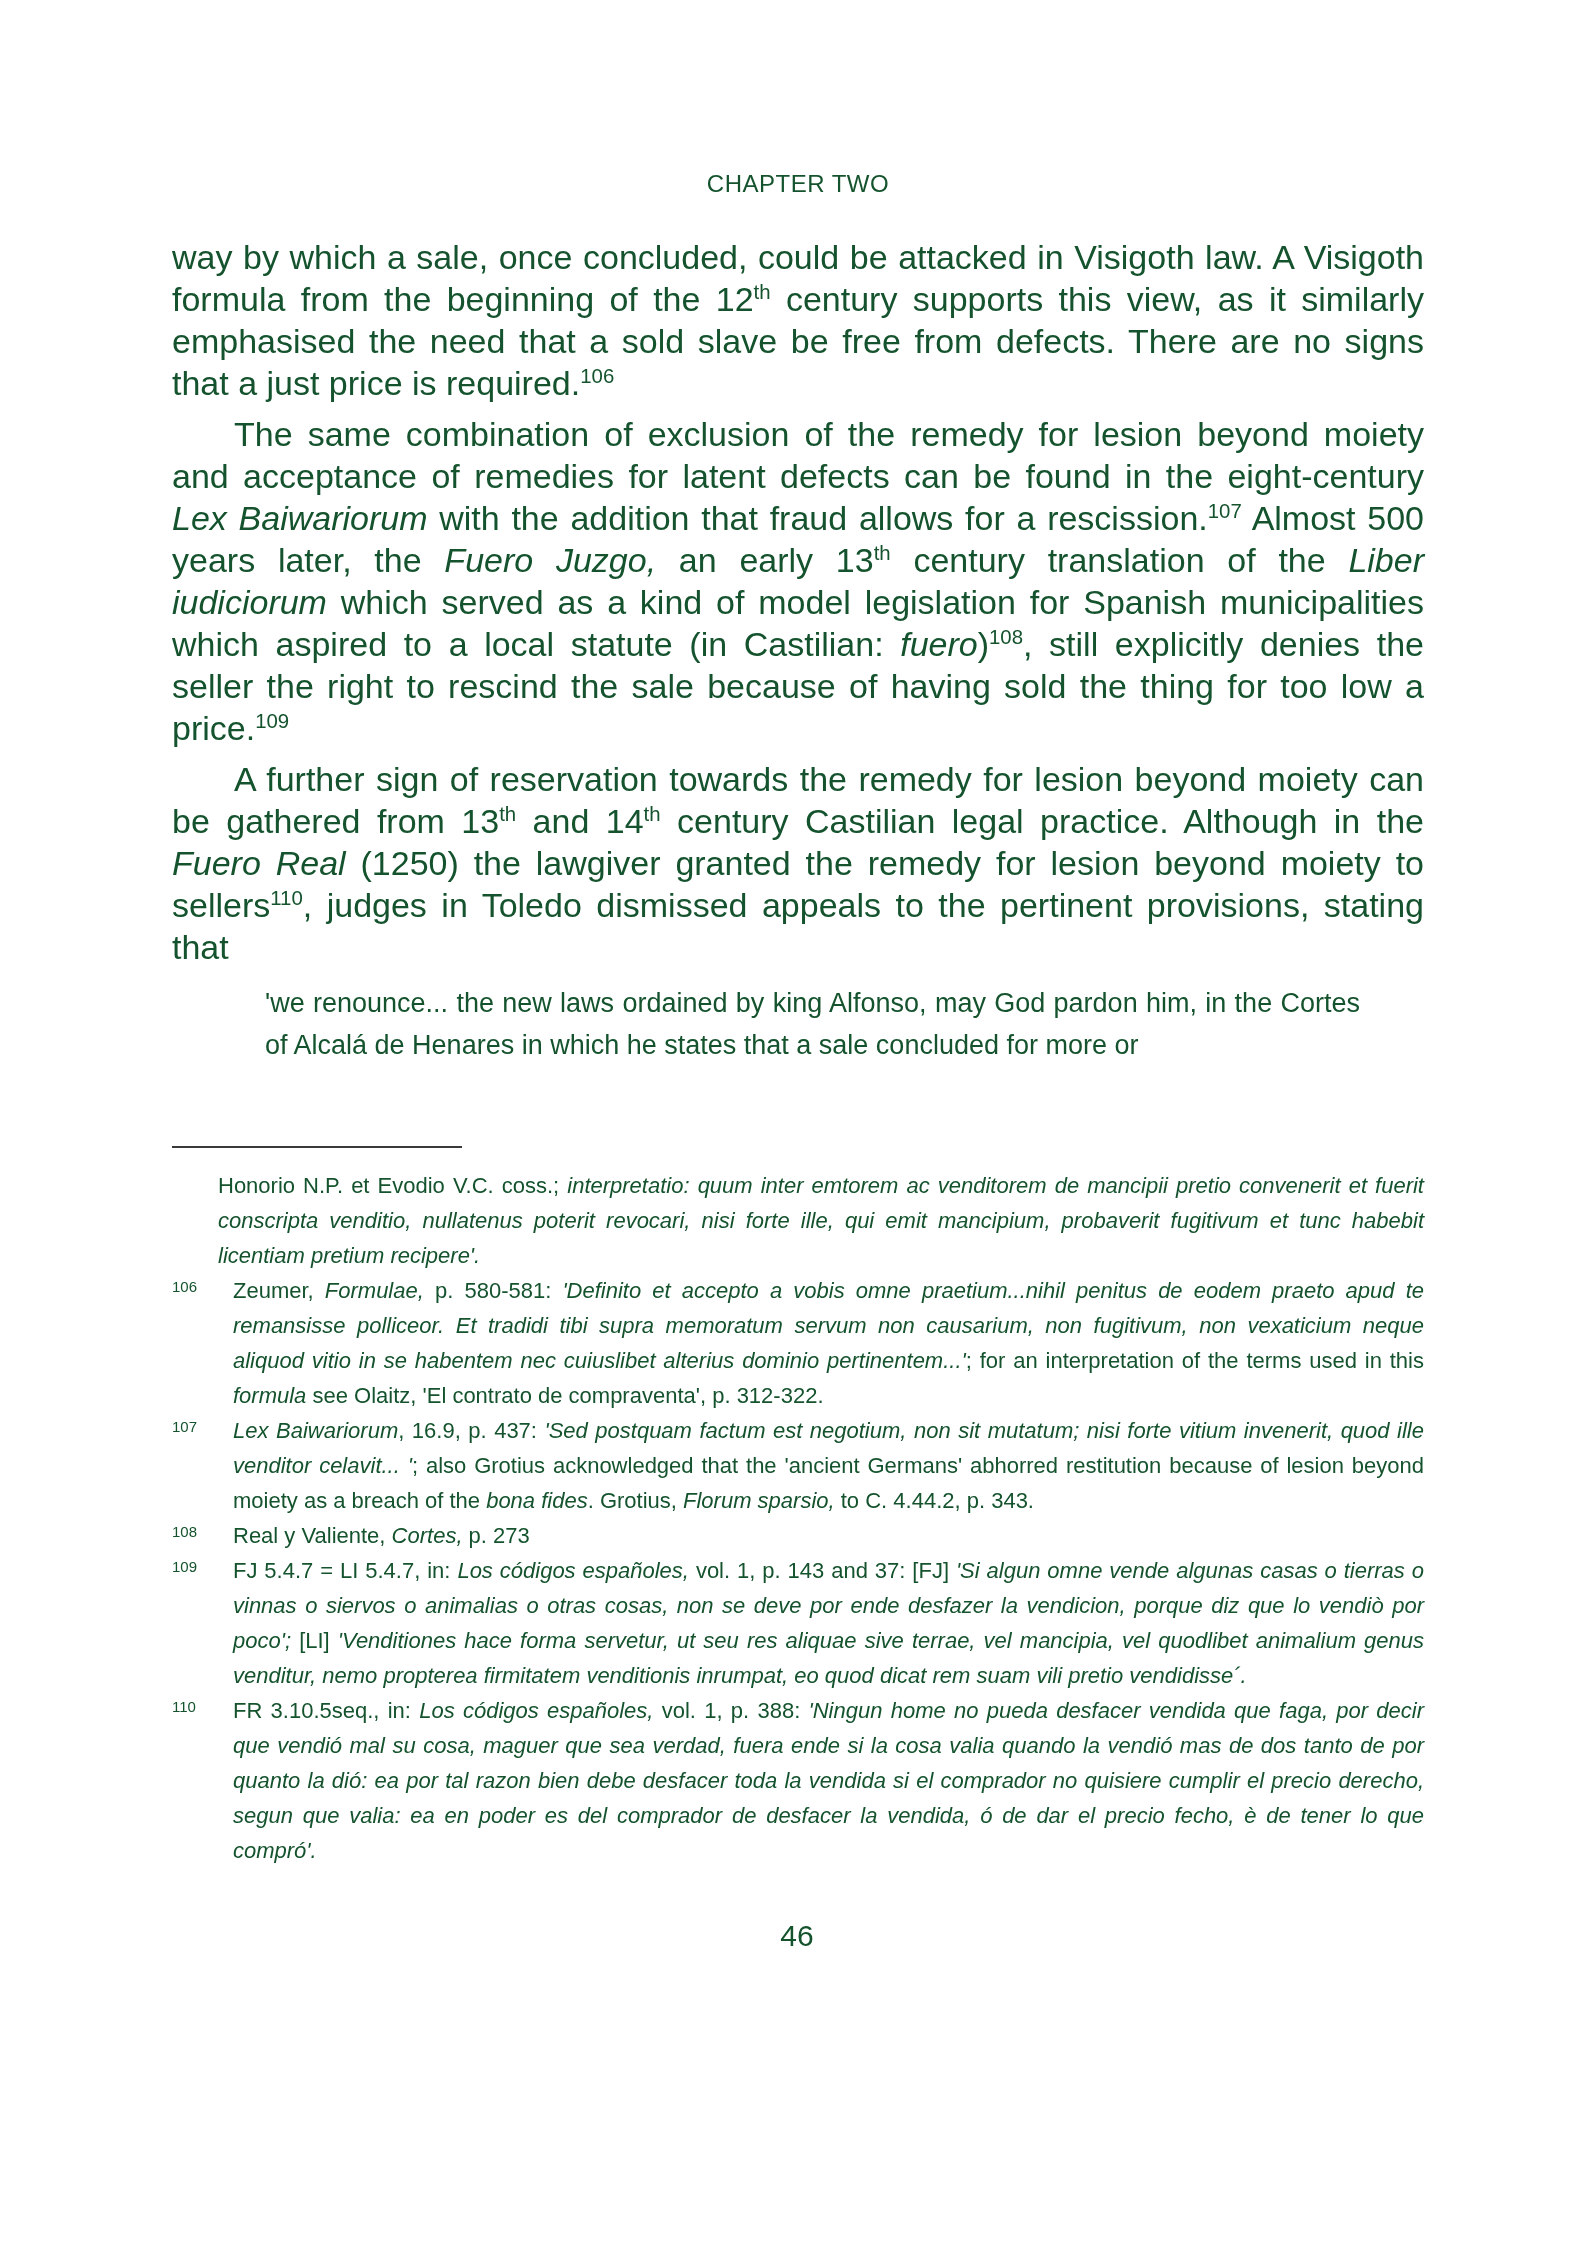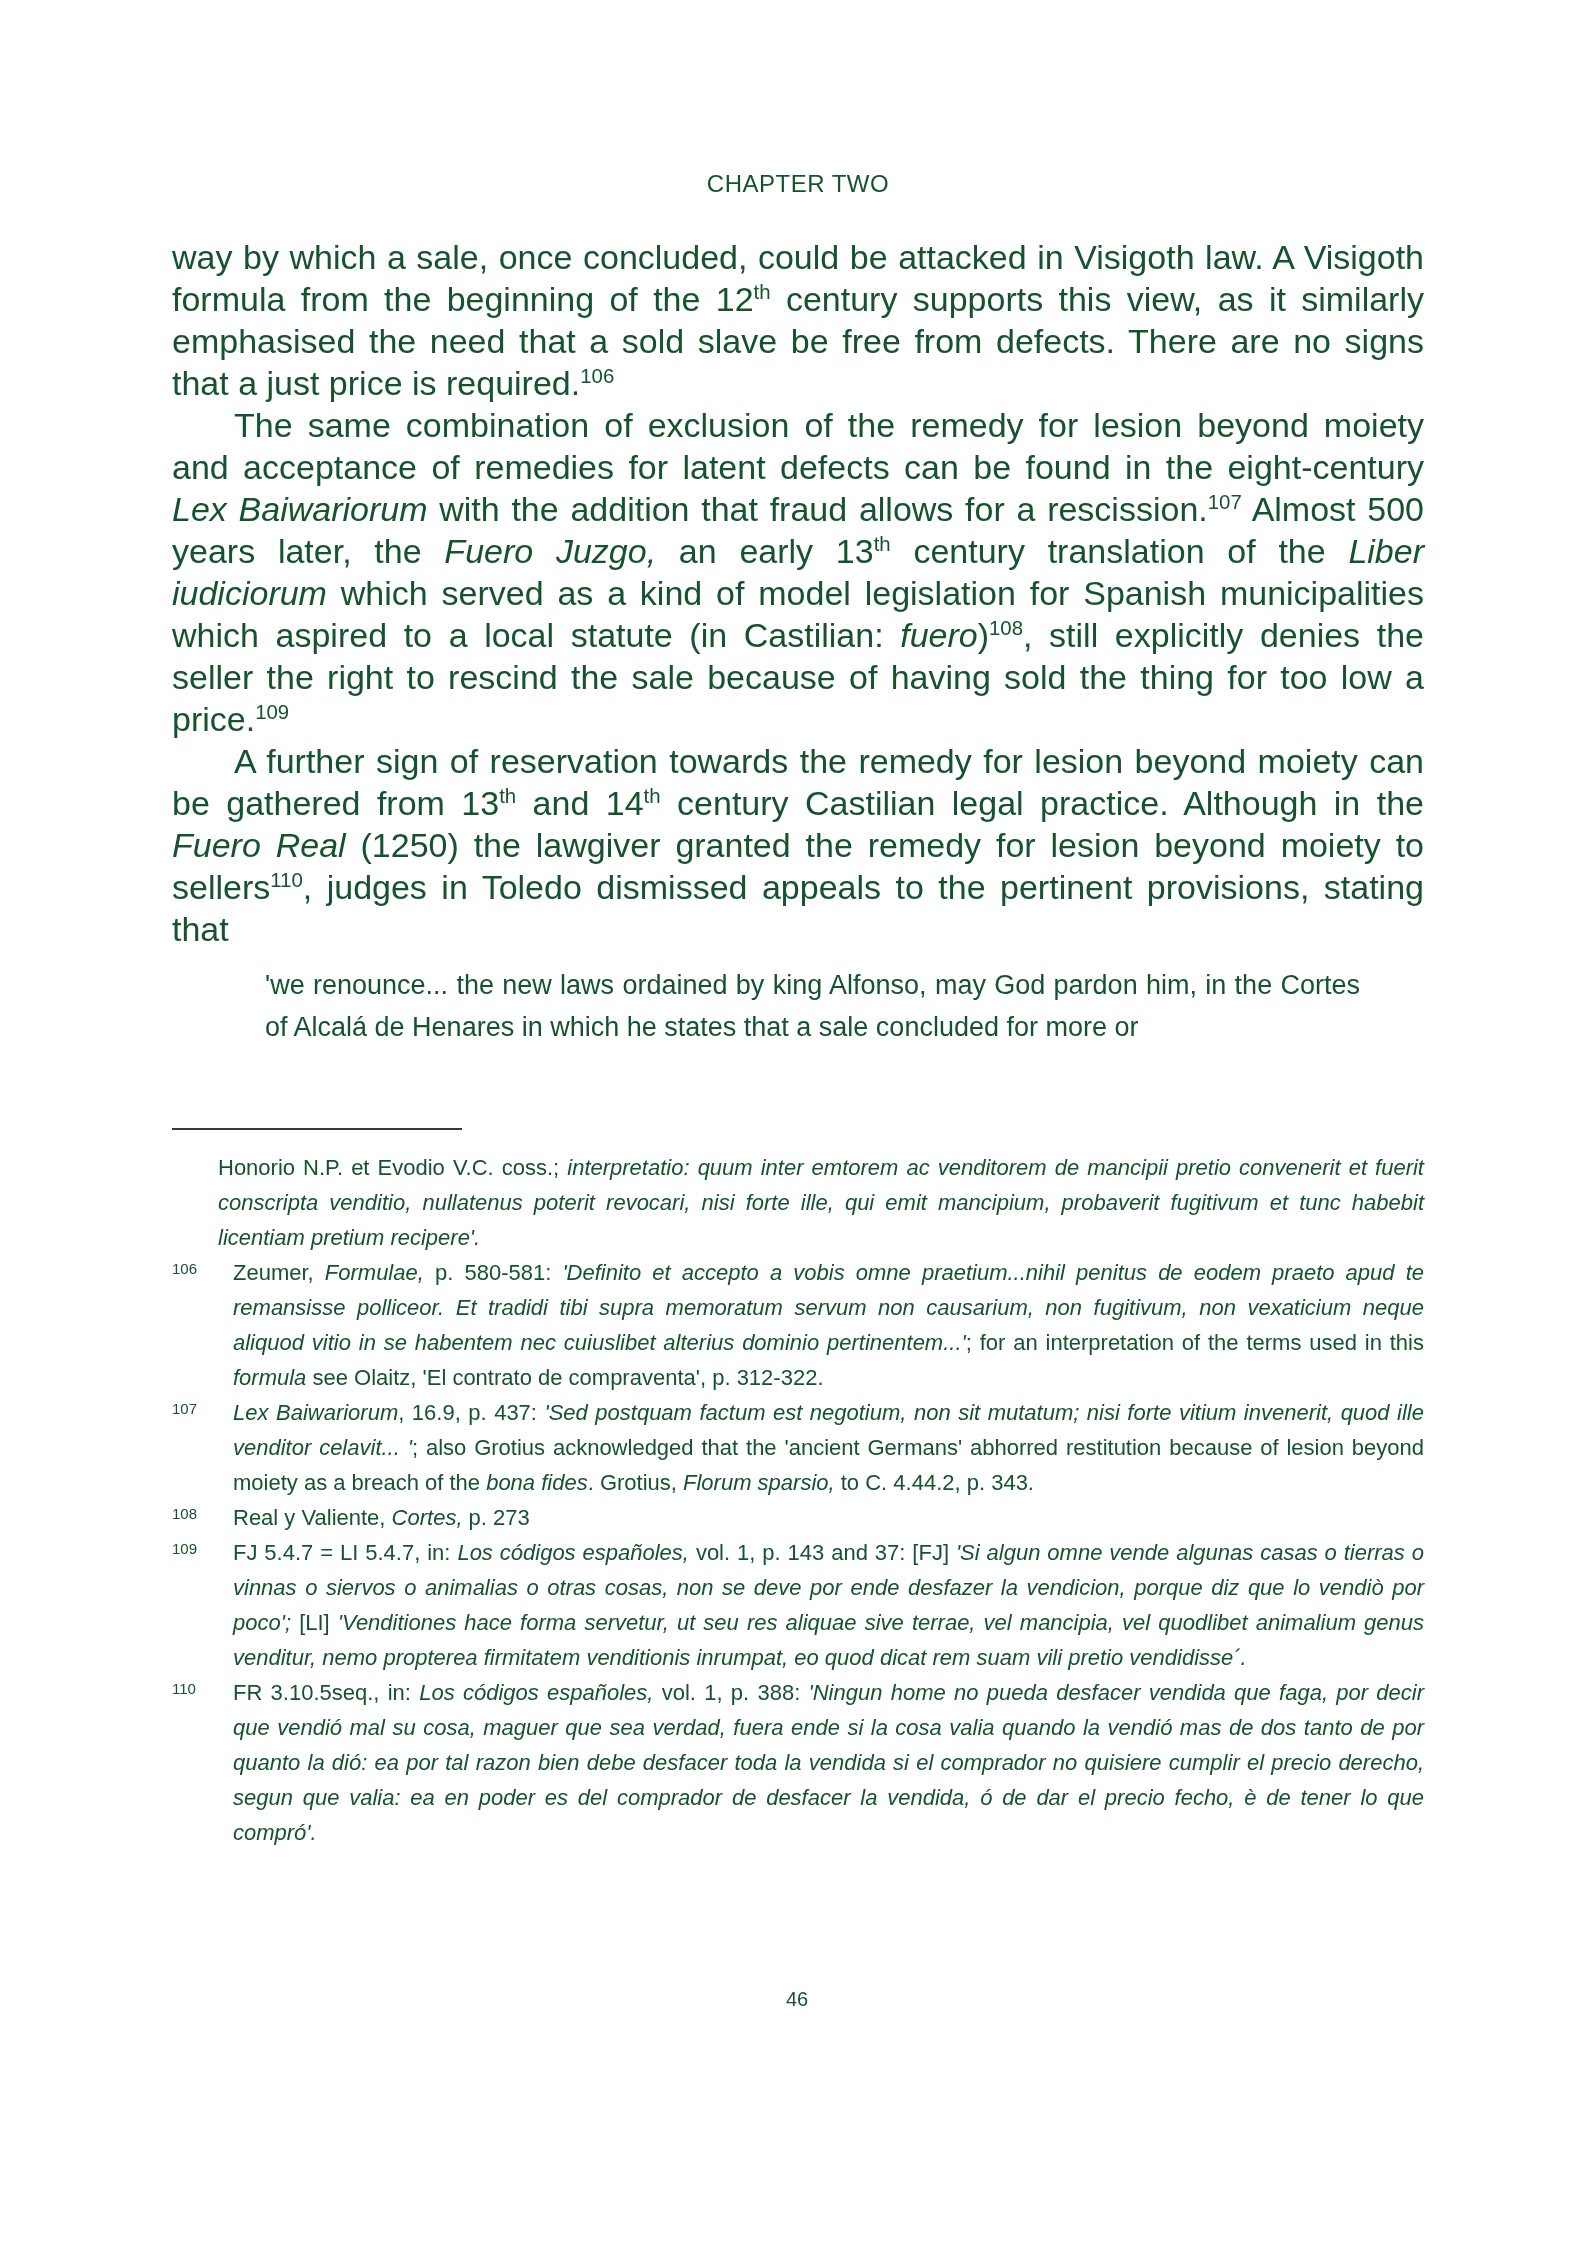--- a/index.html
+++ b/index.html
@@ -19,21 +19,21 @@
     font-size: 24px;
     margin: 0 0 38px 0;
     letter-spacing: 0.5px;
   }
   .para {
     font-size: 34px;
     line-height: 42px;
     text-align: justify;
     margin: 0;
   }
-  .para.indent { text-indent: 62px; }
+  .para.indent { text-indent: 62px; margin-top: 9px; }
   .blockquote {
     font-size: 27px;
     line-height: 42px;
     text-align: justify;
     margin: 14px 64px 0 93px;
   }
   .footnote-sep {
     width: 290px;
     border: none;
     border-top: 2px solid #3a3a3a;
@@ -50,25 +50,25 @@
   .fn-text { flex: 1; text-align: justify; margin-left: 15px; }
   .fn-cont { margin-left: 46px; text-align: justify; }
   .it { font-style: italic; }
   sup {
     font-size: 60%;
     vertical-align: super;
     line-height: 0;
   }
   .page-number {
     position: absolute;
-    top: 1988px;
+    top: 1919px;
     left: 0;
     width: 100%;
     text-align: center;
-    font-size: 20px;
+    font-size: 30px;
   }
 </style>
 </head>
 <body>
 
 <div class="page">
 
   <div class="chapter-header">CHAPTER TWO</div>
 
   <div class="body-text">

